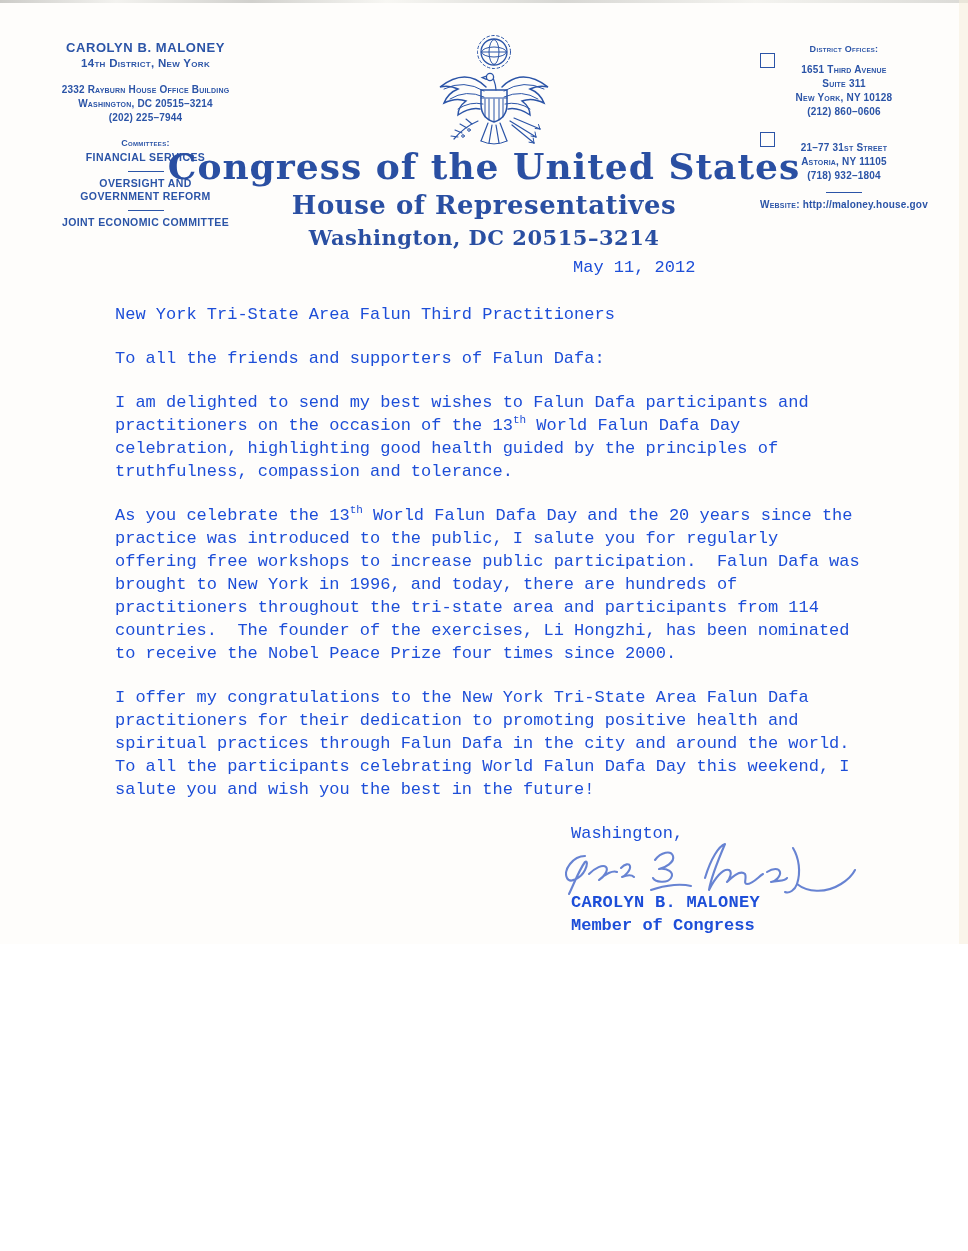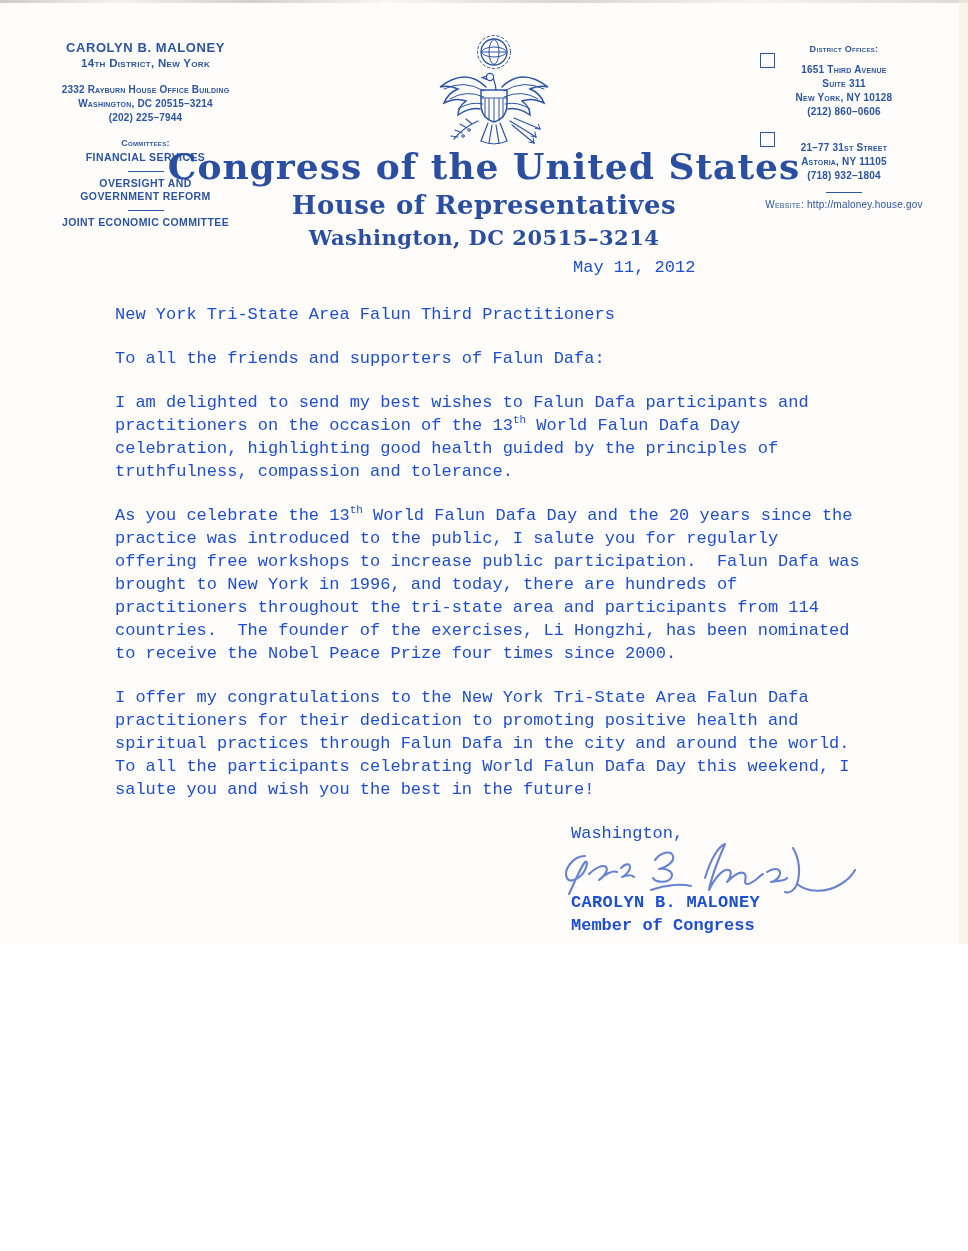--- a/index.html
+++ b/index.html
@@ -40,21 +40,21 @@
   .mh2 { font-size:26px; letter-spacing:.5px; line-height:30px; margin-top:4px; }
   .mh3 { font-size:21px; letter-spacing:.5px; line-height:25px; margin-top:5px; }
 
   
   .lh-right { position:absolute; left:748px; top:44px; width:192px;
               text-align:center; color:#2b54a7; }
   .lh-right-label { font-size:9px; font-weight:700; letter-spacing:.3px; }
   .office { font-size:10px; font-weight:700; line-height:14px; margin-top:9px; letter-spacing:.2px; }
   .office2 { margin-top:22px; }
   .lh-rule-right { margin-top:9px; }
-  .website { font-size:10px; font-weight:400; margin-top:6px; letter-spacing:.2px; }
+  .website { font-size:10px; font-weight:700; margin-top:6px; letter-spacing:.2px; }
   .office-checkbox {
     position:absolute; width:13px; height:13px;
     border:1.5px solid #2b54a7; background:transparent;
   }
   .cb1 { left:760px; top:53px; }
   .cb2 { left:760px; top:132px; }
 
   
   .letter-body {
     position:absolute; left:115px; top:256px; width:745px;

